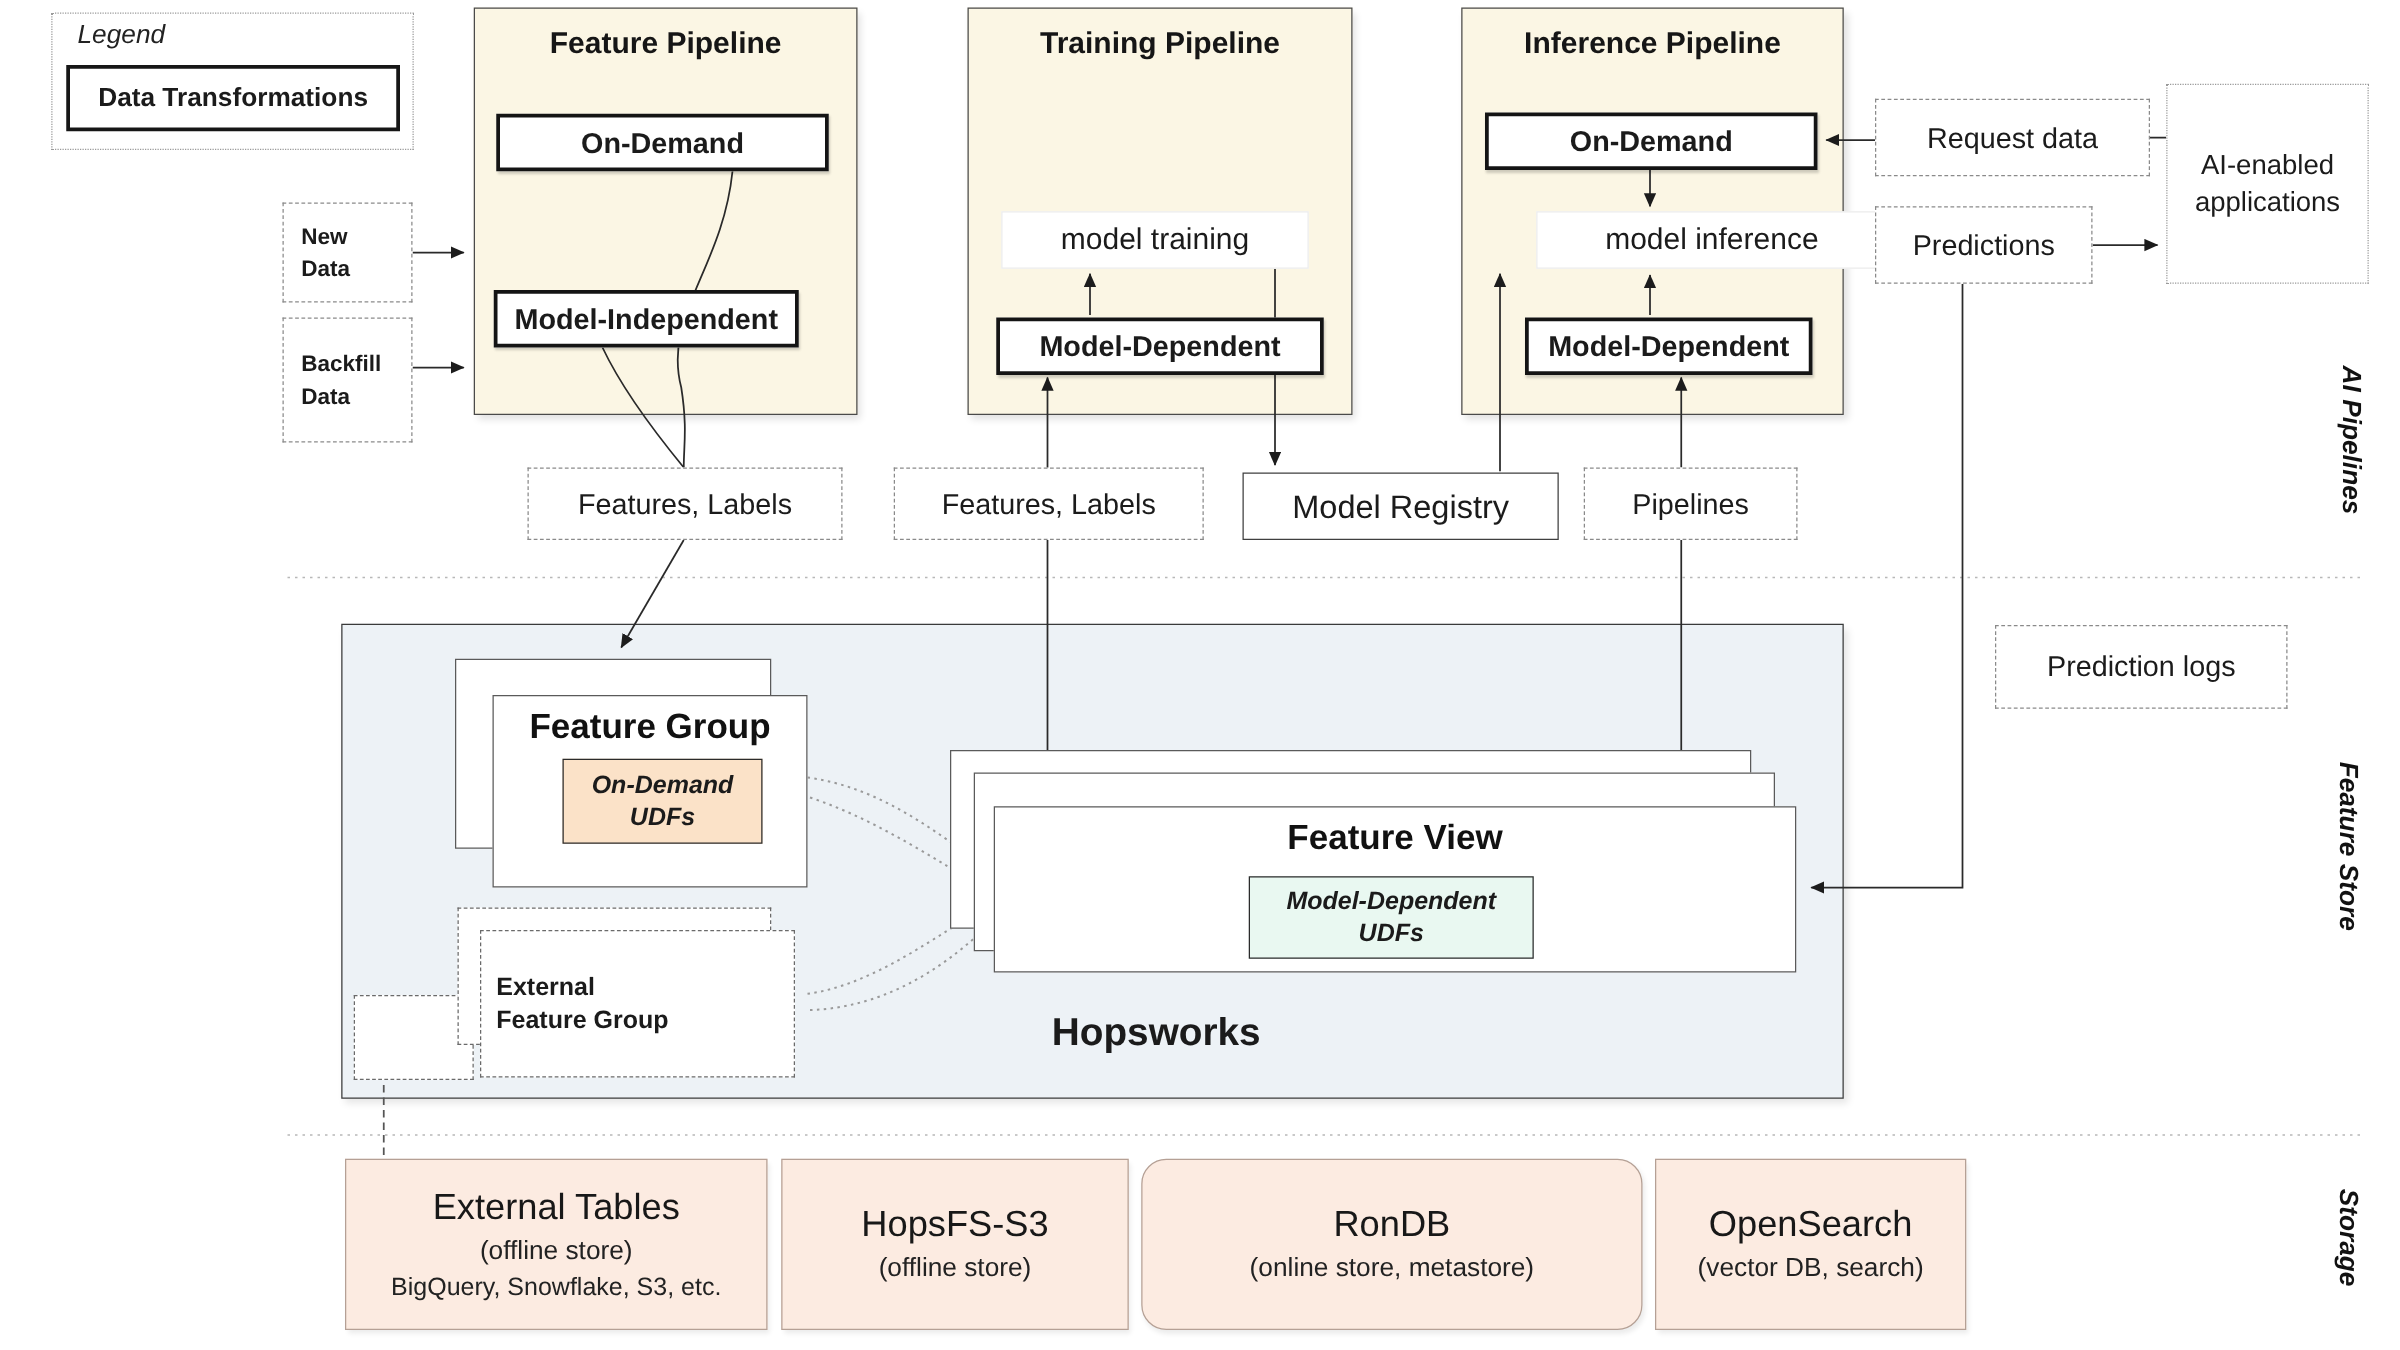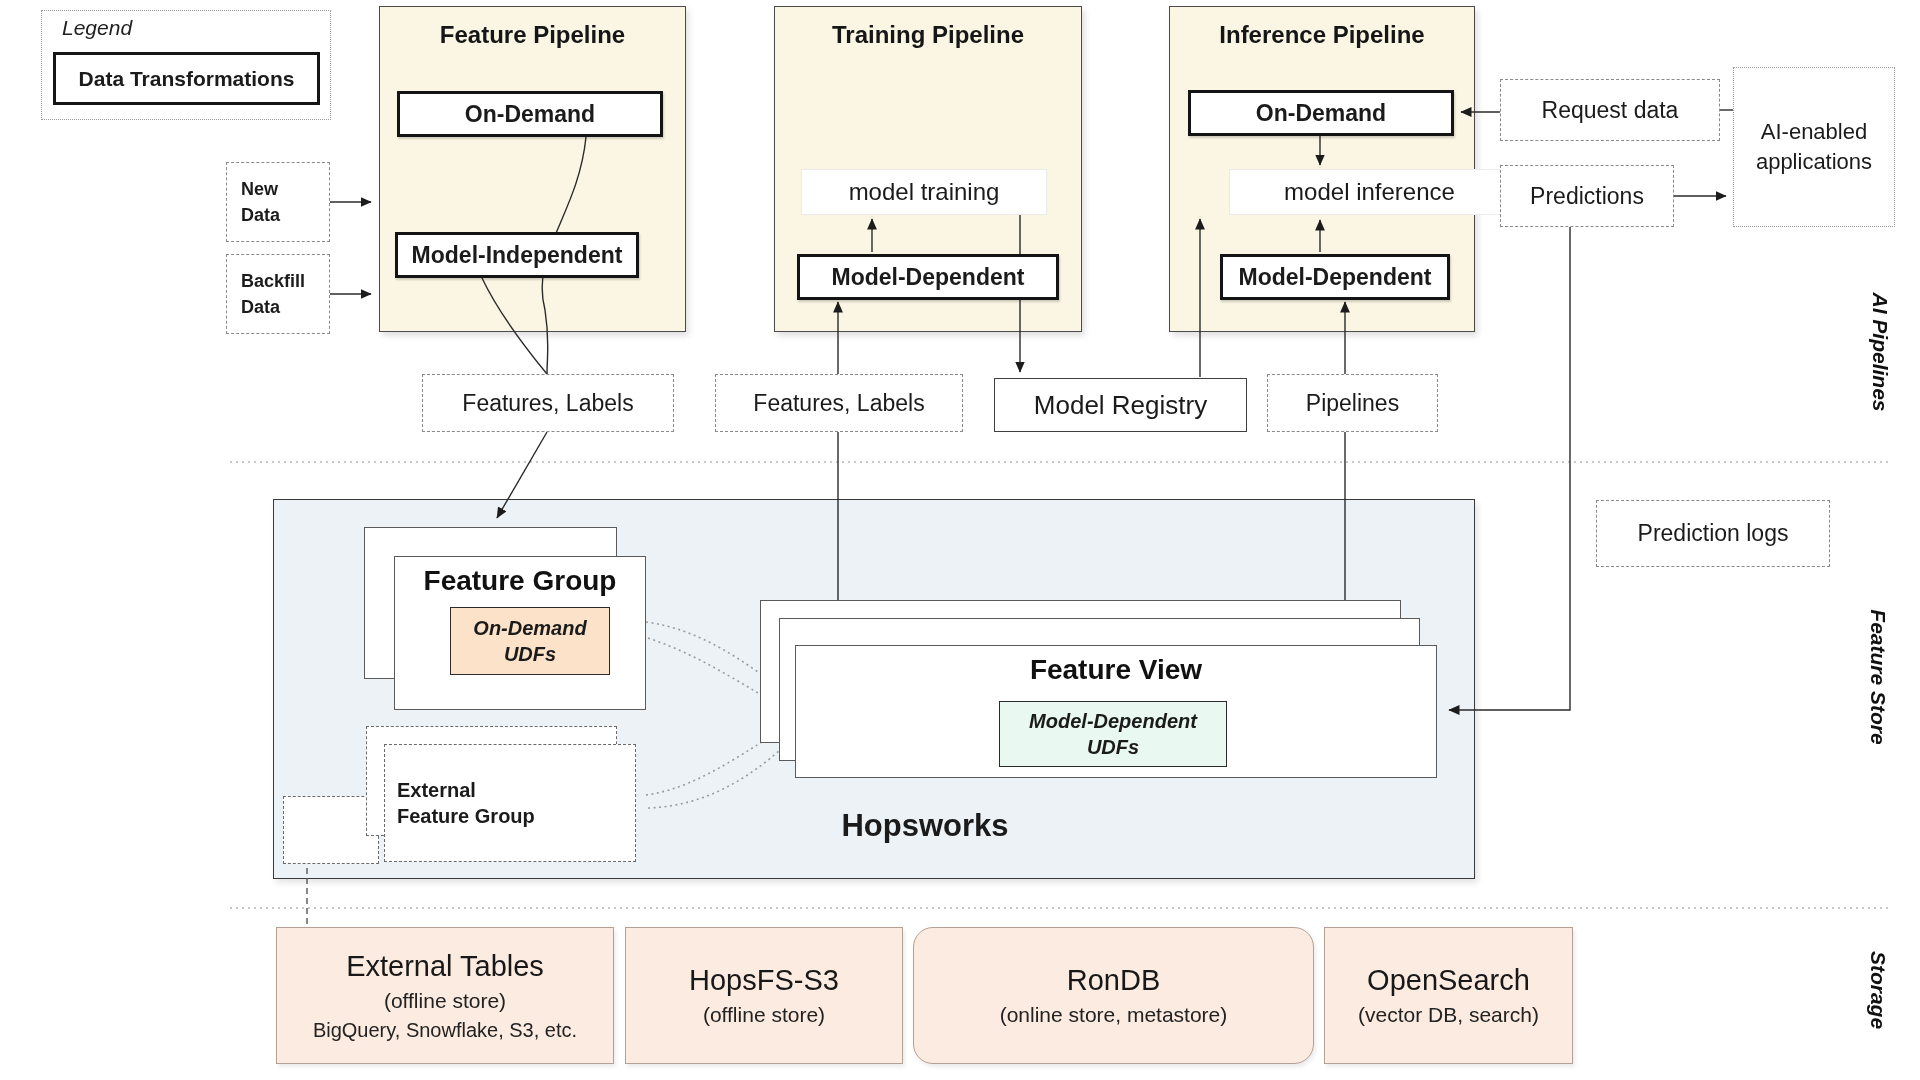--- a/index.html
+++ b/index.html
@@ -87,21 +87,21 @@
 
     <path d="M307,858 L307,927" stroke="#555" stroke-width="1.4" fill="none" stroke-dasharray="6 4"></path>
   </svg>
 
   <div class="box dottedbox" style="left:41px;top:10px;width:290px;height:110px;"></div>
   <div class="legend-title" style="left:62px;top:16px;">Legend</div>
   <div class="box" style="left:53px;top:52px;width:267px;height:53px;background:#fff;border:3px solid #161616;font-weight:bold;font-size:21px;z-index:5;">Data Transformations</div>
 
   <div class="box dashedbox small-src pre" style="left:226px;top:162px;width:104px;height:80px;">New
 Data</div>
-  <div class="box dashedbox small-src pre" style="left:226px;top:254px;width:104px;height:80px;">Backfill
+  <div class="box dashedbox small-src pre" style="left:226px;top:254px;width:104px;height:100px;">Backfill
 Data</div>
 
   <div class="box cream" style="left:379px;top:6px;width:307px;height:326px;">
     <div class="pipeline-title">Feature Pipeline</div>
   </div>
   <div class="box thick" style="left:397px;top:91px;width:266px;height:46px;">On-Demand</div>
   <div class="box thick" style="left:395px;top:232px;width:244px;height:46px;">Model-Independent</div>
 
   <div class="box cream" style="left:774px;top:6px;width:308px;height:326px;">
     <div class="pipeline-title">Training Pipeline</div>

